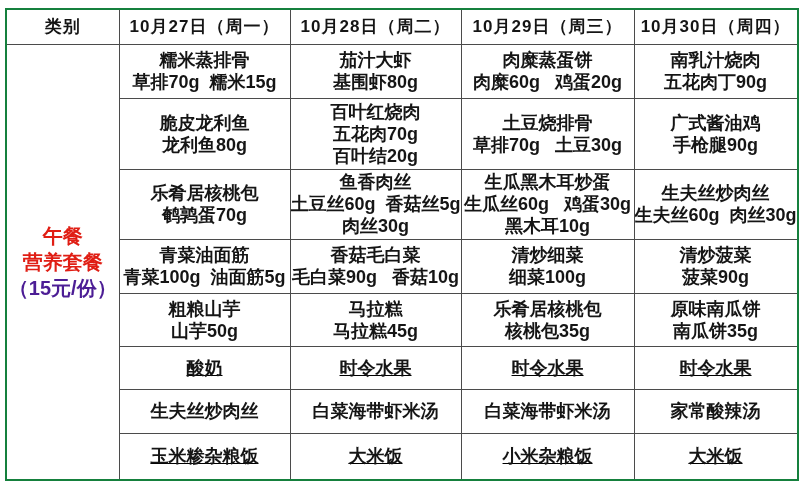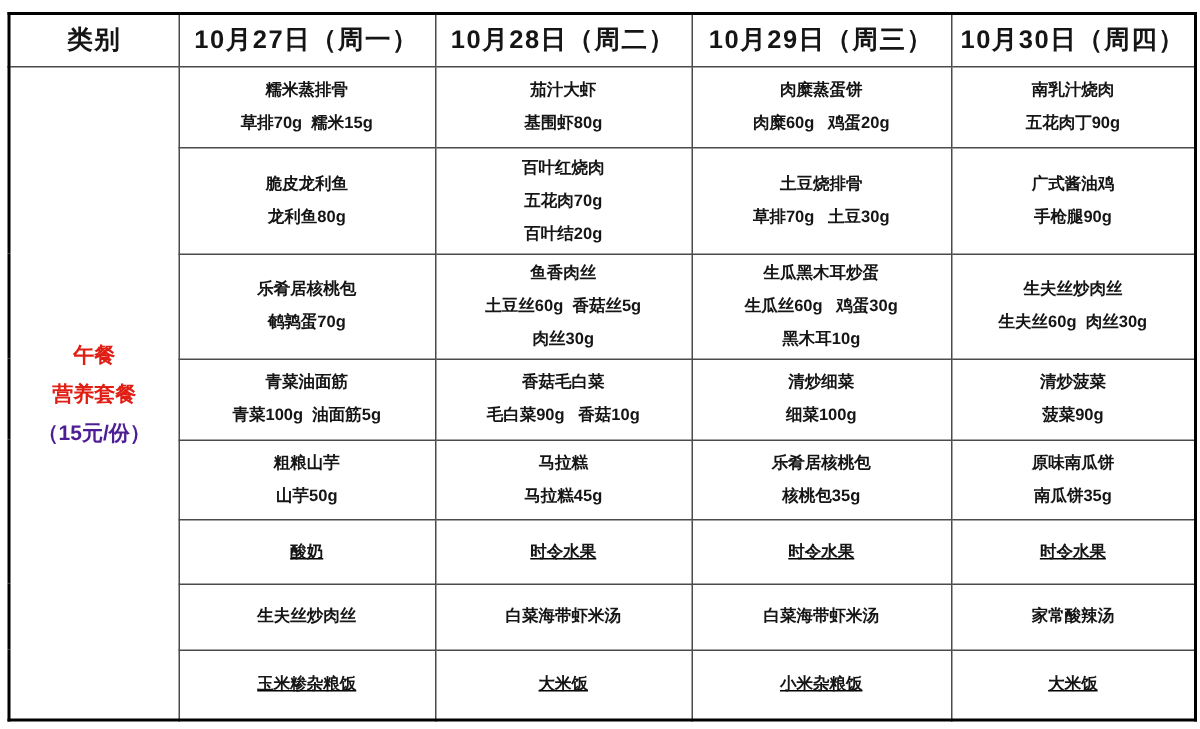--- a/index.html
+++ b/index.html
@@ -10,42 +10,42 @@
     height: 486px;
     font-family: "Liberation Sans", "DejaVu Sans", sans-serif;
     overflow: hidden;
   }
   .menu-table {
     position: absolute;
     left: 5px;
     top: 8px;
     border-collapse: collapse;
     table-layout: fixed;
-    border: 2px solid #000000;
+    border: 2px solid #15803d;
   }
   .menu-table td, .menu-table th {
     border: 1px solid #4b4b4b;
     padding: 0;
     text-align: center;
     vertical-align: middle;
     font-weight: bold;
     color: #151515;
     overflow: hidden;
   }
   .menu-table th {
     font-size: 17px;
     letter-spacing: 1px;
   }
   .line {
-    font-size: 11px;
+    font-size: 18px;
     line-height: 22px;
     white-space: pre;
   }
   .cat-line {
-    font-size: 14px;
+    font-size: 20px;
     line-height: 26px;
     white-space: pre;
   }
   .cat-red { color: var(--accent, #e01e14); }
   .cat-black { color: #4c1d95; }
   
   tr.hdr   { height: 35px; }
   tr.r1    { height: 54px; }
   tr.r2    { height: 71px; }
   tr.r3    { height: 70px; }

